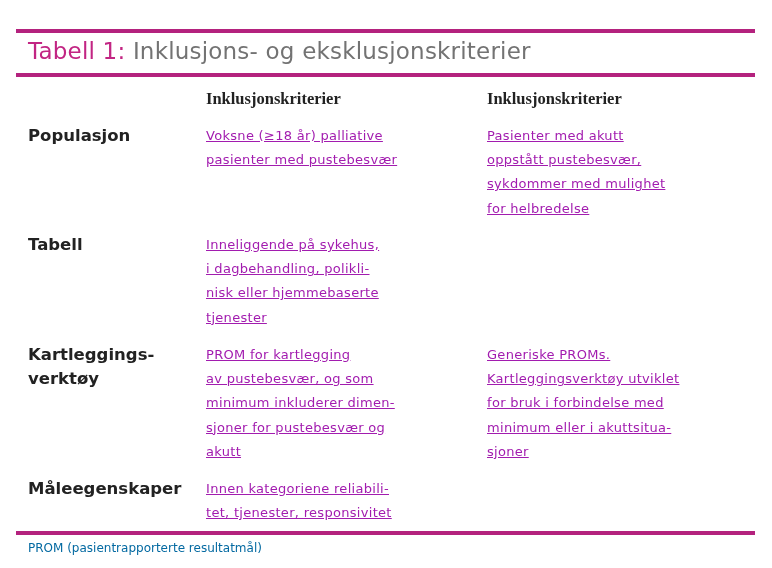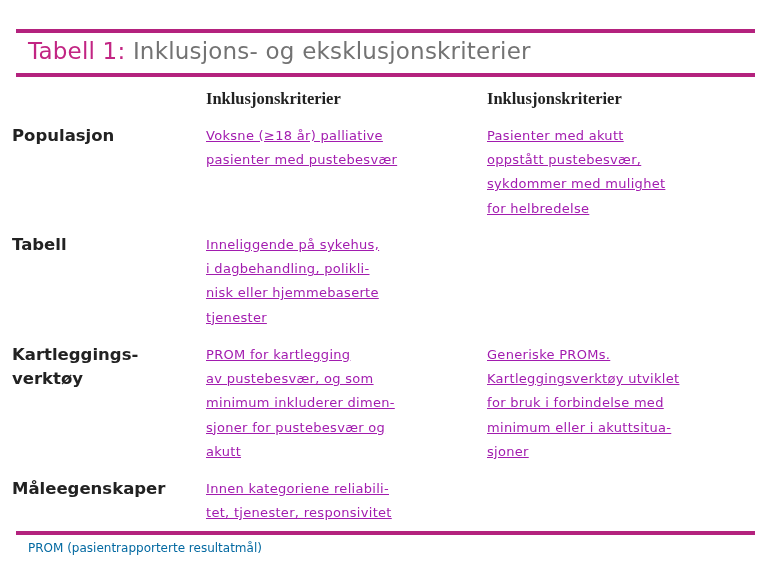--- a/index.html
+++ b/index.html
@@ -3,21 +3,21 @@
   <meta charset="utf-8">
   <style>
     html, body { margin: 0; padding: 0; background: #ffffff; }
     body { width: 772px; height: 568px; position: relative; overflow: hidden;
       font-family: "DejaVu Sans", sans-serif; color: #2a2a2a; }
     .rule { position: absolute; left: 16px; width: 739px; height: 4px; background: #b4227e; }
     .title { position: absolute; left: 28px; top: 38px; font-size: 23px; letter-spacing: 0.2px; white-space: nowrap; }
     .title .lbl { color: #c22583; font-weight: normal; margin-top: 37px; }
     .title .txt { color: #737373; }
     .col-head { position: absolute; top: 89px; font-size: 16.5px; font-weight: bold; color: #222; white-space: nowrap; font-family: Liberation Serif, serif; }
-    .row-label { position: absolute; left: 12px; font-size: 16.5px; font-weight: bold; color: #222; line-height: 24px; white-space: nowrap; }
+    .row-label { position: absolute; left: 28px; font-size: 16.5px; font-weight: bold; color: #222; line-height: 24px; white-space: nowrap; }
     .cell { position: absolute; font-size: 13px; line-height: 24.2px; color: #a21caf; white-space: pre; letter-spacing: 0.3px; text-decoration: underline; }
     .c1 { left: 206px; }
     .c2 { left: 487px; }
     .foot { position: absolute; left: 28px; top: 541px; font-size: 12px; color: #0369a1; white-space: nowrap; }
   </style>
 </head>
 <body>
 
 <div>
   <div class="rule" style="top:29px"></div>

